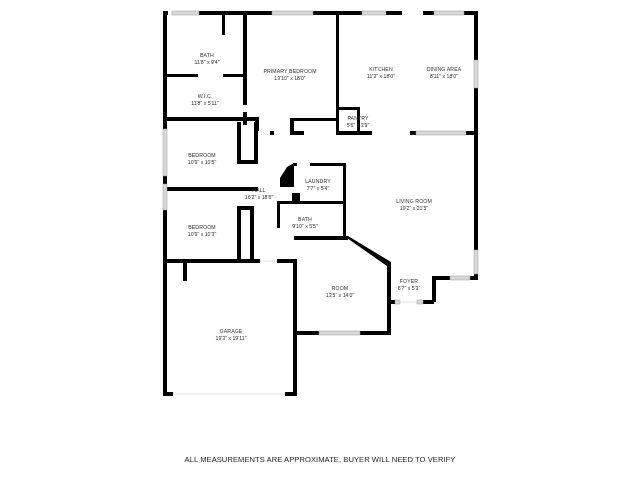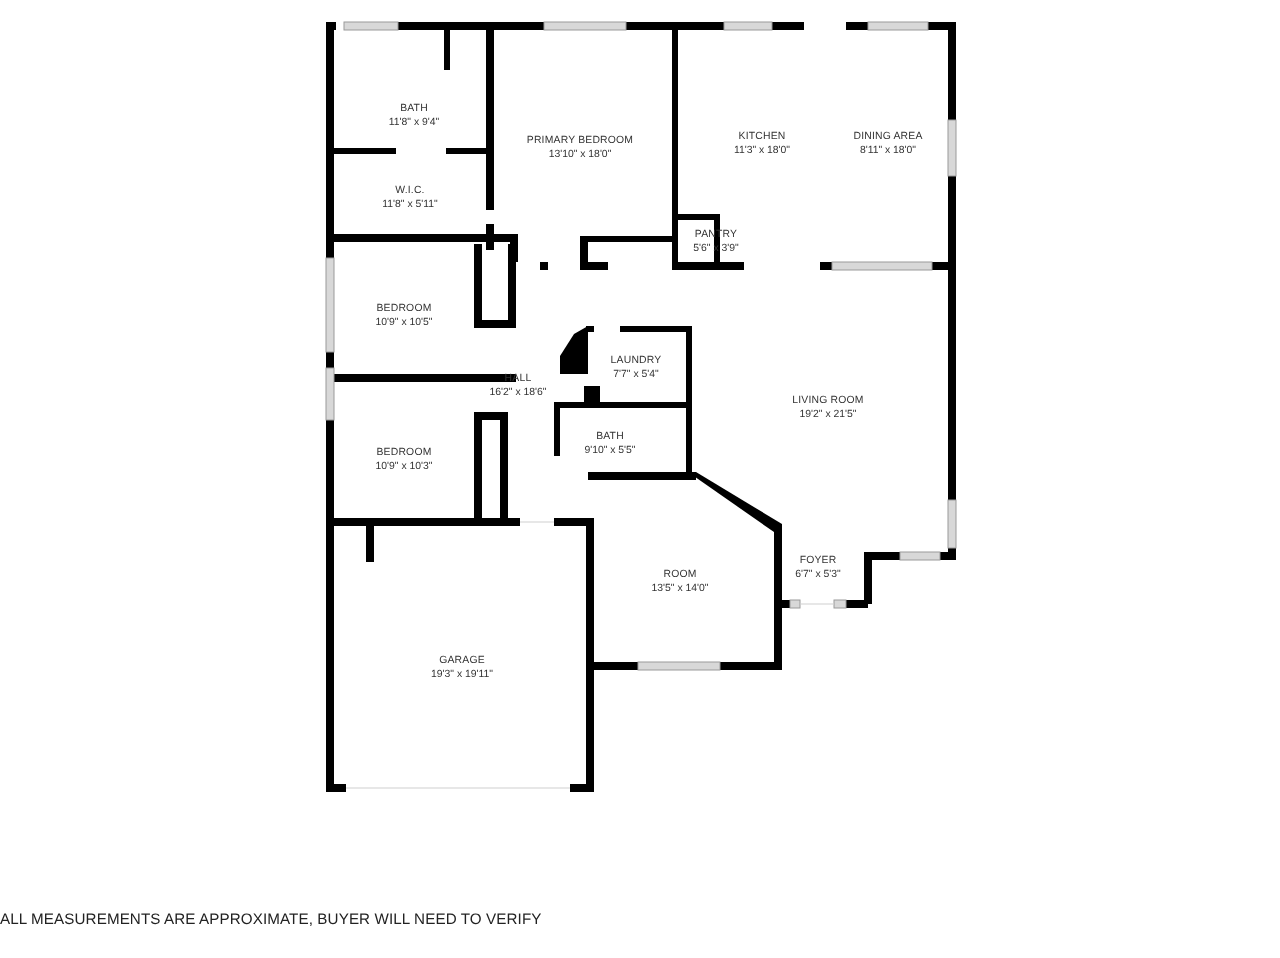--- a/index.html
+++ b/index.html
@@ -1,21 +1,21 @@
 <!DOCTYPE html>
 <html><head>
   <meta charset="utf-8">
   <style>
     html, body { margin: 0; padding: 0; background: #ffffff; }
     body { width: 640px; height: 479px; position: relative; overflow: hidden; font-family: "Liberation Sans", sans-serif; }
     .plan { position: absolute; left: 0; top: 0; width: 640px; height: 479px; }
     .room-label { position: absolute; transform: translate(-50%, -50%); text-align: center; color: #333; line-height: 1.25; white-space: nowrap; }
     .room-name { display: block; font-size: 5.2px; letter-spacing: 0.1px; }
     .room-dim { display: block; font-size: 5.2px; }
-    .disclaimer { position: absolute; left: 0; width: 640px; top: 455px; font-size: 7.6px; color: #222; letter-spacing: 0.05px; }
+    .disclaimer { position: absolute; left: 0; width: 640px; top: 455px; text-align: center; font-size: 7.6px; color: #222; letter-spacing: 0.05px; }
   </style>
 </head>
 <body>
 
 <svg class="plan" width="640" height="479" viewBox="0 0 640 479">
   <g fill="#000">
 
     <rect x="163" y="11" width="5" height="4"></rect>
     <rect x="199" y="11" width="73" height="4"></rect>
     <rect x="313" y="11" width="49" height="4"></rect>

